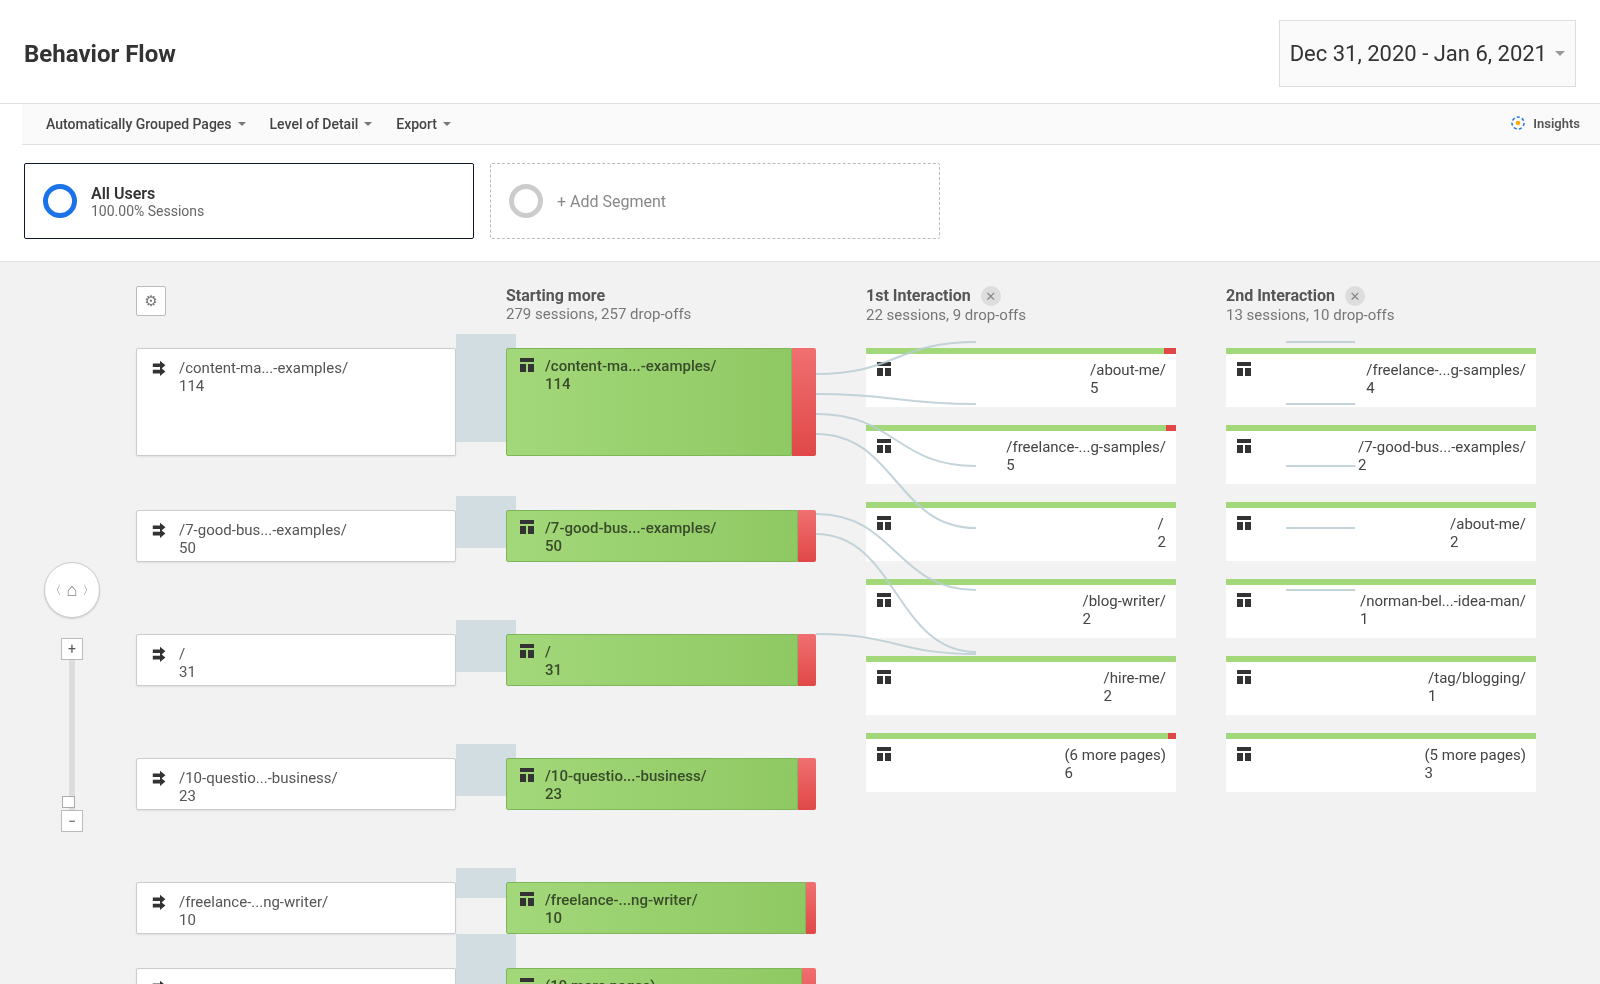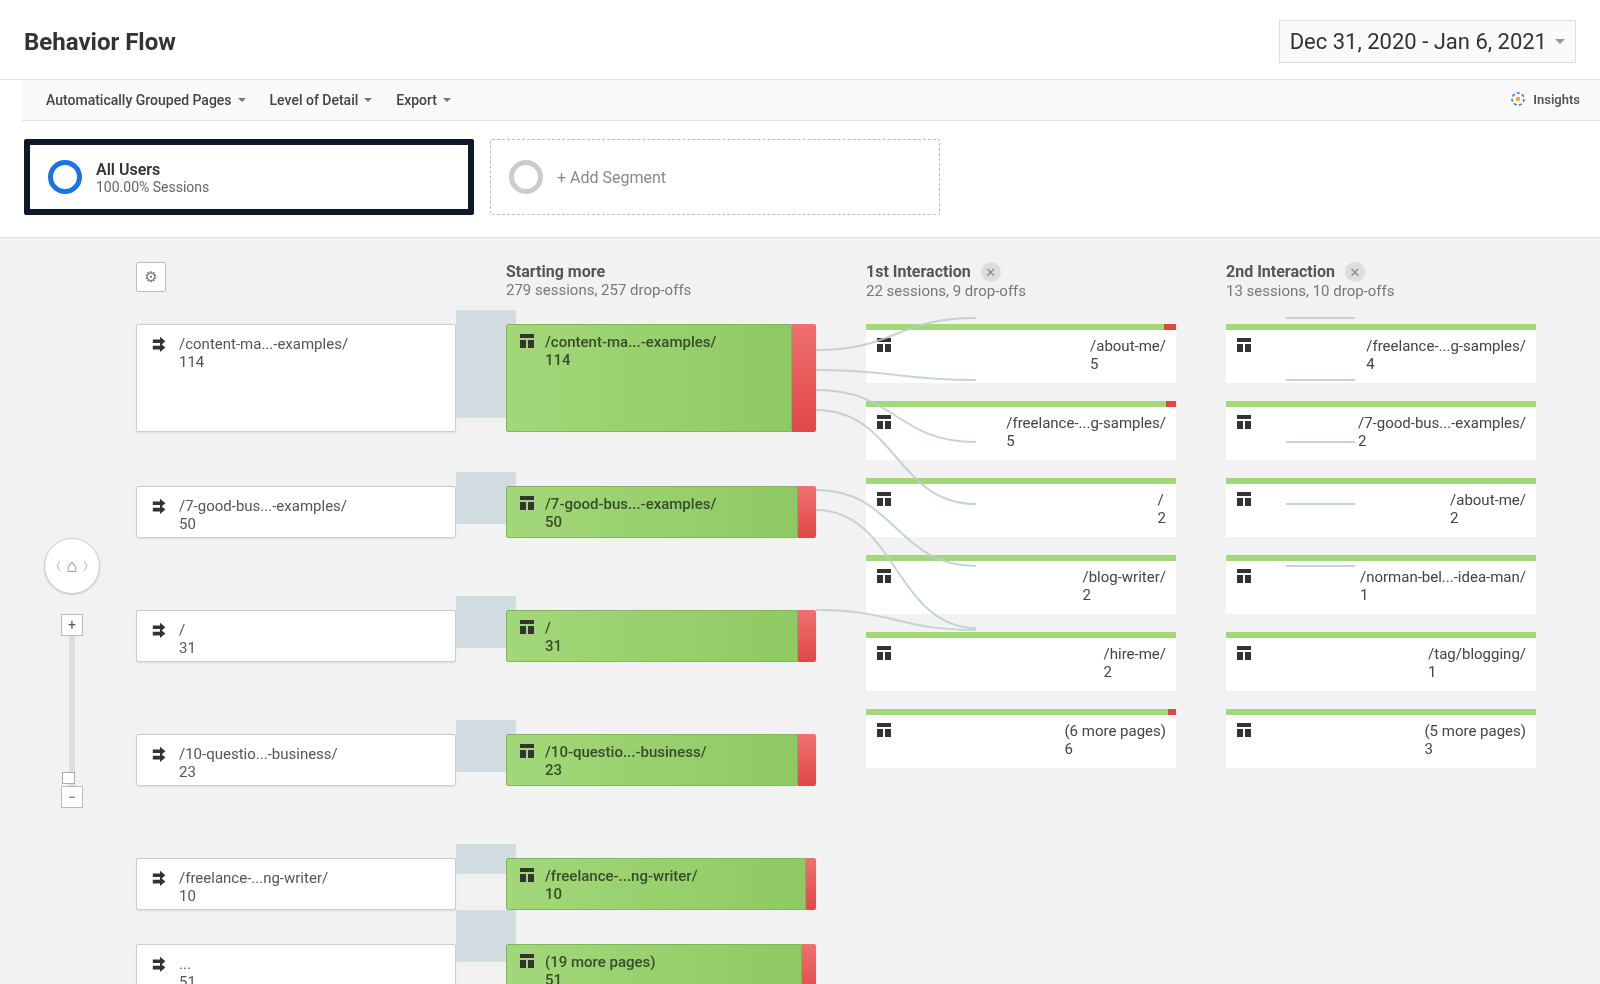--- a/index.html
+++ b/index.html
@@ -1,27 +1,27 @@
 <!DOCTYPE html>
 <html><head>
 <meta charset="utf-8">
 <style>
 * { box-sizing: border-box; margin: 0; padding: 0; }
 body { font-family: Roboto, Arial, sans-serif; font-size: 13px; color: #212121; background: #fff; width: 1600px; }
 .header { display: flex; justify-content: space-between; align-items: center; padding: 20px 24px 16px; border-bottom: 1px solid #e0e0e0; }
 .page-title { font-size: 24px; font-weight: 700; color: #333; }
-.date-picker { display: flex; align-items: center; gap: 8px; font-size: 22px; color: #333; cursor: pointer; padding: 8px 10px; border: 1px solid #ddd; background:#fafafa; }
+.date-picker { display: flex; align-items: center; gap: 8px; font-size: 22px; color: #333; cursor: pointer; padding: 20px 10px; border: 1px solid #ddd; background:#fafafa; }
 .caret { width: 0; height: 0; border-left: 5px solid transparent; border-right: 5px solid transparent; border-top: 5px solid #999; }
 .toolbar { display: flex; align-items: center; gap: 24px; padding: 12px 24px; border-bottom: 1px solid #e0e0e0; background:#fafafa; position: relative; margin-left: 22px; }
 .tb-btn { display: flex; align-items: center; gap: 6px; font-size: 14px; color: #444; font-weight: 500; cursor: pointer; }
 .tb-caret { width: 0; height: 0; border-left: 4px solid transparent; border-right: 4px solid transparent; border-top: 4px solid #777; }
 .insights { position: absolute; right: 20px; top: 10px; display: flex; align-items: center; gap: 6px; font-size: 13px; font-weight:600; color: #555; cursor: pointer; }
 .insights-icon { width: 18px; height: 18px; }
 .segments { display: flex; gap: 16px; padding: 18px 24px 22px; background: #fff; border-bottom: 1px solid #e0e0e0; }
-.segment { display: flex; align-items: center; gap: 14px; width: 450px; height: 76px; padding: 12px 18px; border: 6px solid #0f172a; border-radius: 2px; background: #fff; }
+.segment { display: flex; align-items: center; gap: 14px; width: 450px; height: 76px; padding: 12px 18px; border: 1px solid #0f172a; border-radius: 2px; background: #fff; }
 .segment.add { border: 1px dashed #bbb; color: #888; cursor: pointer; }
 .seg-circle { width: 34px; height: 34px; border-radius: 50%; }
 .seg-circle.active { border: 5px solid #1a73e8; }
 .seg-circle.inactive { border: 5px solid #ccc; }
 .seg-text .seg-title { font-size: 16px; font-weight: 600; color: #333; }
 .seg-text .seg-sub { font-size: 14px; color: #666; }
 .seg-add-text { font-size: 16px; color: #888; }
 .flow-area { background: #f2f2f2; padding: 24px 0 40px 0; min-height: 780px; position: relative; overflow: hidden; }
 .nav-controls { position: absolute; left: 44px; top: 300px; z-index: 5; }
 .nav-circle { width: 56px; height: 56px; background: #fff; border-radius: 50%; border: 1px solid #ccc; display: flex; align-items: center; justify-content: center; gap: 5px; margin-bottom: 20px; box-shadow: 0 1px 2px rgba(0,0,0,.15); }

